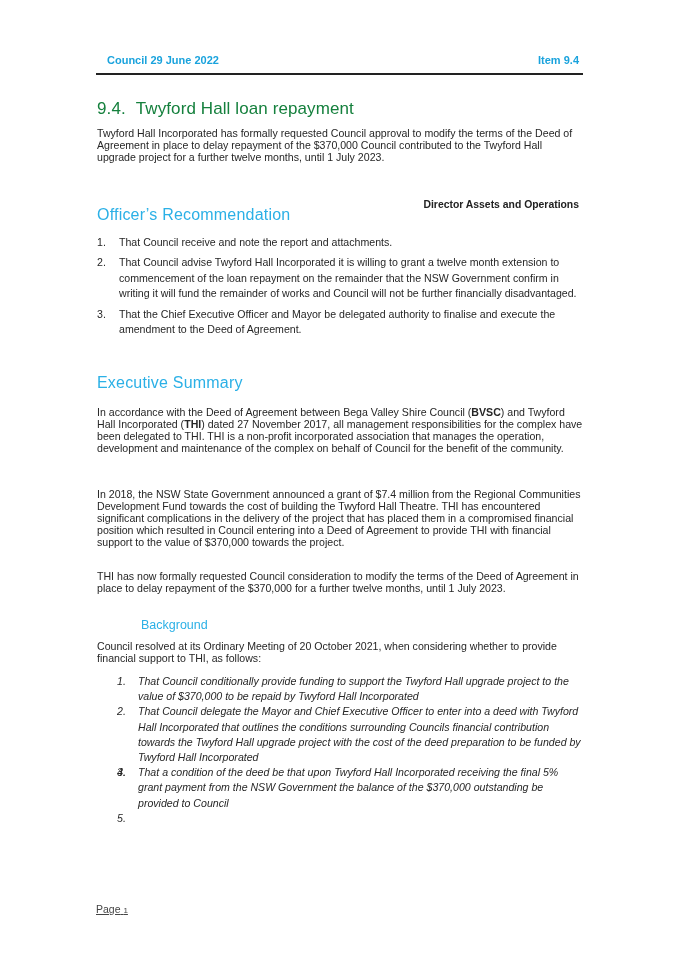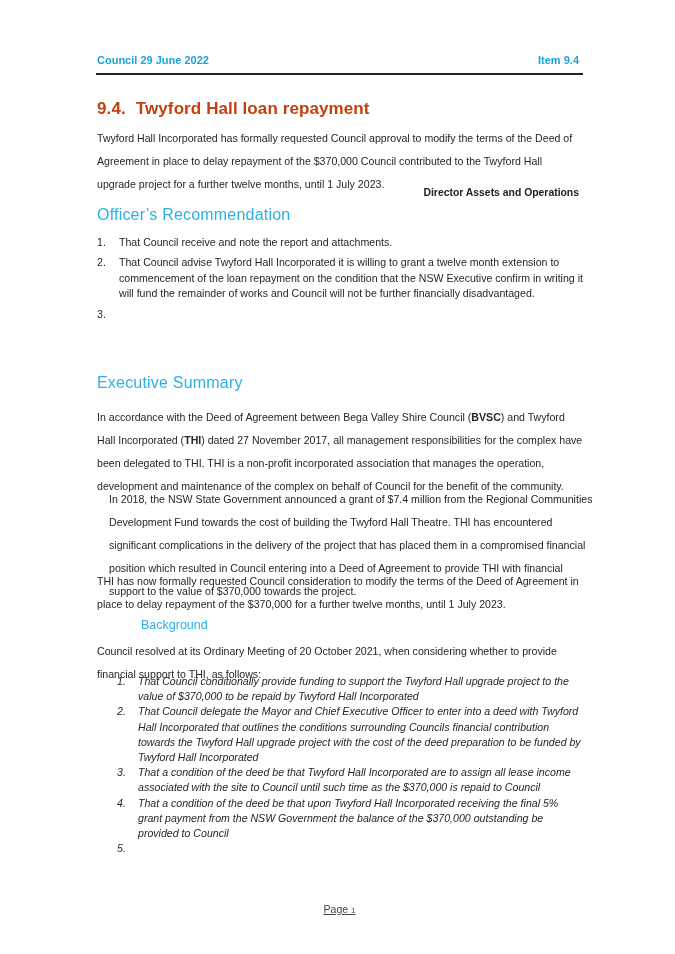--- a/index.html
+++ b/index.html
@@ -1,42 +1,42 @@
 <!DOCTYPE html>
 <html><head>
 <meta charset="utf-8">
 <style>
   html, body { margin: 0; padding: 0; background: #ffffff; }
   body { width: 675px; height: 954px; position: relative; overflow: hidden;
          font-family: "Liberation Sans", "DejaVu Sans", sans-serif; color: #222; }
   .page { position: absolute; left: 96px; top: 0; width: 487px; }
   .hdr { position: absolute; top: 54px; left: 0; width: 487px; height: 16px;
          font-size: 11px; font-weight: bold; color: #1aa3dd; }
-  .hdr .left { position: absolute; left: 1px; top: 0; }
+  .hdr .left { position: absolute; left: 11px; top: 0; }
   .hdr .right { position: absolute; right: 4px; top: 0; }
   .rule { position: absolute; top: 73px; left: 0; width: 487px; height: 2px; background: #222; }
-  .title { position: absolute; top: 99px; left: 1px; font-size: 17px; font-weight: bold; color: #c2410c; white-space: nowrap; letter-spacing: 0.1px; }
+  .title { position: absolute; top: 99px; left: 1px; font-size: 17px; font-weight: normal; color: #15803d; white-space: nowrap; letter-spacing: 0.1px; }
   .title .num { margin-right: 10px; }
-  .para { font-size: 10.6px; line-height: 23px; color: #262626; margin: 0; }
+  .para { font-size: 10.6px; line-height: 12px; color: #262626; margin: 0; }
   .intro { position: absolute; top: 127px; left: 1px; width: 486px; }
-  .director { position: absolute; top: 187px; right: 4px; font-size: 10.4px; font-weight: bold; color: #222; }
+  .director { position: absolute; top: 199px; right: 4px; font-size: 10.4px; font-weight: bold; color: #222; }
   .h2 { position: absolute; left: 1px; font-size: 16px; color: #2bb0e6; font-weight: normal; white-space: nowrap; letter-spacing: 0.2px; }
   .h3 { position: absolute; left: 1px; font-size: 12.5px; color: #2bb0e6; font-weight: normal; }
   ol.rec { position: absolute; top: 235px; left: 1px; width: 486px; margin: 0; padding: 0; list-style: none; }
   ol.rec li { position: relative; padding-left: 22px; font-size: 10.6px; line-height: 15.4px; color: #262626; margin-bottom: 5px; }
   ol.rec li .n { position: absolute; left: 0; top: 0; }
   .exec1 { position: absolute; top: 406px; left: 1px; width: 486px; }
-  .exec2 { position: absolute; top: 488px; left: 1px; width: 486px; margin-left: 12px; }
+  .exec2 { position: absolute; top: 488px; left: 1px; width: 486px; }
   .exec3 { position: absolute: ; }
   .exec3 { position: absolute; top: 570px; left: 1px; width: 486px; }
   .bg1 { position: absolute; top: 640px; left: 1px; width: 486px; }
   ol.res { position: absolute; top: 674px; left: 1px; width: 486px; margin: 0; padding: 0; list-style: none; }
   ol.res li { position: relative; padding-left: 41px; font-size: 10.6px; line-height: 15.2px; font-style: italic; color: #262626; }
   ol.res li .n { position: absolute; left: 20px; top: 0; }
-  .footer { position: absolute; top: 903px; left: 0; width: 487px; text-align: center; font-size: 10.5px; color: #444; text-decoration: underline; }
+  .footer { position: absolute; top: 903px; left: 0; width: 487px; font-size: 10.5px; color: #444; text-decoration: underline; }
   .footer .pn { font-size: 8px; }
   b { font-weight: bold; }
 </style>
 </head>
 <body>
 
 <div class="page">
 
   <div class="hdr">
     <span class="left">Council 29 June 2022</span>
@@ -49,40 +49,40 @@
   </div>
 
   <p class="para intro">Twyford Hall Incorporated has formally requested Council approval to modify the terms of the Deed of Agreement in place to delay repayment of the $370,000 Council contributed to the Twyford Hall upgrade project for a further twelve months, until 1 July 2023.</p>
 
   <div class="director">Director Assets and Operations</div>
 
   <div class="h2" style="top:206px;">Officer’s Recommendation</div>
 
   <ol class="rec">
     <li><span class="n">1.</span><span>That Council receive and note the report and attachments.</span></li>
-    <li><span class="n">2.</span><span>That Council advise Twyford Hall Incorporated it is willing to grant a twelve month extension to commencement of the loan repayment on the condition that the NSW Executive confirm in writing it will fund the remainder of works and Council will not be further financially disadvantaged.</span></li>
-    <li><span class="n">3.</span></li>
+    <li><span class="n">2.</span><span>That Council advise Twyford Hall Incorporated it is willing to grant a twelve month extension to commencement of the loan repayment on the remainder that the NSW Government confirm in writing it will fund the remainder of works and Council will not be further financially disadvantaged.</span></li>
+    <li><span class="n">3.</span><span>That the Chief Executive Officer and Mayor be delegated authority to finalise and execute the amendment to the Deed of Agreement.</span></li>
   </ol>
 
   <div class="h2" style="top:374px;text-align:right;">Executive Summary</div>
 
   <p class="para exec1"><span>In accordance with the Deed of Agreement between Bega Valley Shire Council (</span><b>BVSC</b><span>) and Twyford Hall Incorporated (</span><b>THI</b><span>) dated 27 November 2017, all management responsibilities for the complex have been delegated to THI. THI is a non-profit incorporated association that manages the operation, development and maintenance of the complex on behalf of Council for the benefit of the community.</span></p>
 
   <p class="para exec2">In 2018, the NSW State Government announced a grant of $7.4 million from the Regional Communities Development Fund towards the cost of building the Twyford Hall Theatre.  THI has encountered significant complications in the delivery of the project that has placed them in a compromised financial position which resulted in Council entering into a Deed of Agreement to provide THI with financial support to the value of $370,000 towards the project.</p>
 
   <p class="para exec3">THI has now formally requested Council consideration to modify the terms of the Deed of Agreement in place to delay repayment of the $370,000 for a further twelve months, until 1 July 2023.</p>
 
   <div class="h3" style="top:618px;margin-left:44px;">Background</div>
 
   <p class="para bg1">Council resolved at its Ordinary Meeting of 20 October 2021, when considering whether to provide financial support to THI, as follows:</p>
 
   <ol class="res">
     <li><span class="n">1.</span><span>That Council conditionally provide funding to support the Twyford Hall upgrade project to the value of $370,000 to be repaid by Twyford Hall Incorporated</span></li>
     <li><span class="n">2.</span><span>That Council delegate the Mayor and Chief Executive Officer to enter into a deed with Twyford Hall Incorporated that outlines the conditions surrounding Councils financial contribution towards the Twyford Hall upgrade project with the cost of the deed preparation to be funded by Twyford Hall Incorporated</span></li>
-    <li><span class="n">3.</span><span>That a condition of the deed be that Twyford Hall Incorporated are to assign all lease income associated with the site to Council until such time as the $370,000 is repaid to Council</span></li>
+    <li><span class="n">3.</span></li>
     <li><span class="n">4.</span><span>That a condition of the deed be that upon Twyford Hall Incorporated receiving the final 5% grant payment from the NSW Government the balance of the $370,000 outstanding be provided to Council</span></li>
     <li><span class="n">5.</span></li>
   </ol>
 
   <div class="footer">
     <span>Page</span>
     <span class="pn">1</span>
   </div>
 
 </div>

